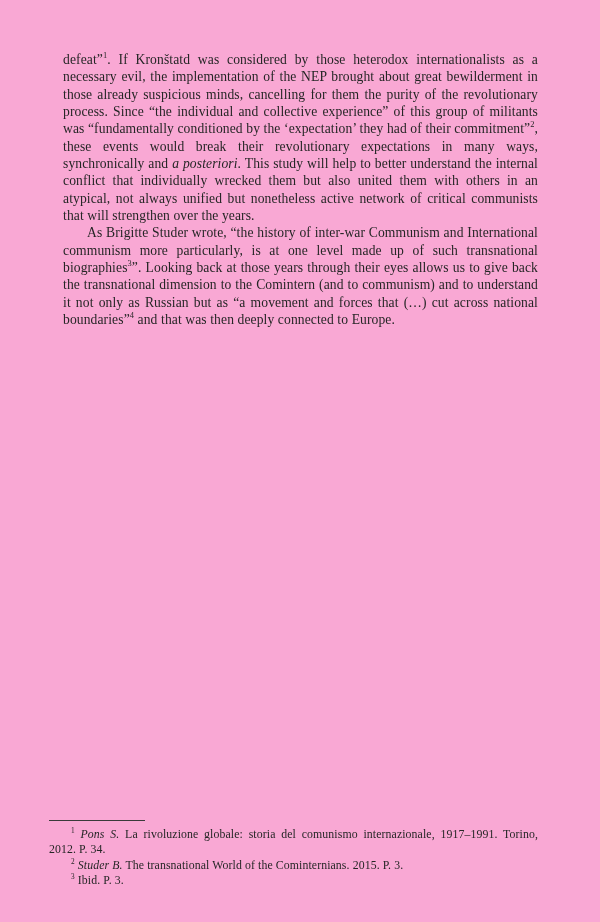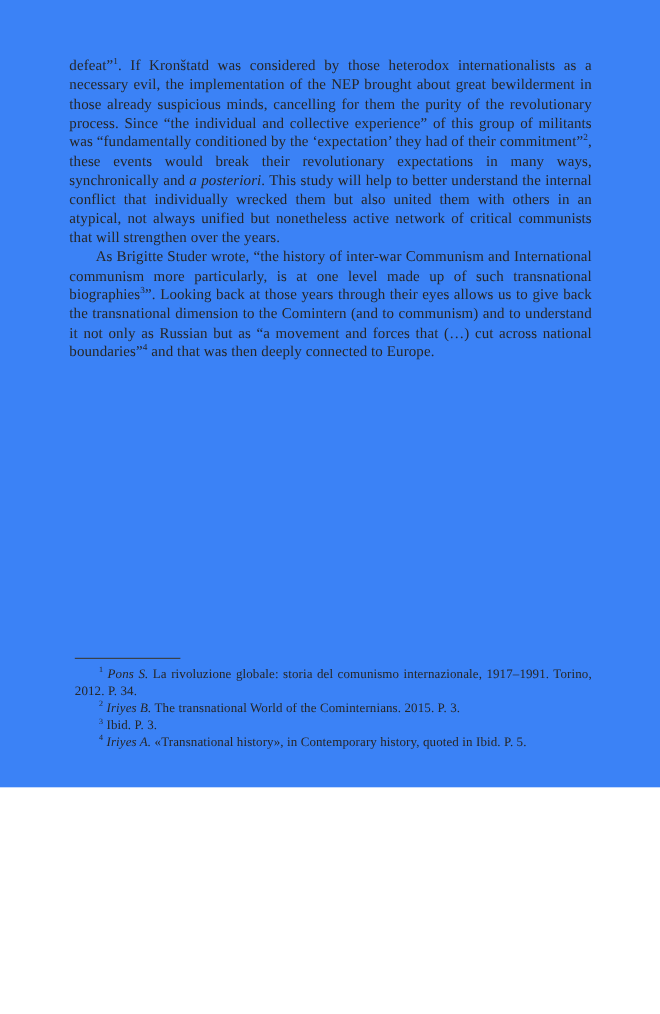--- a/index.html
+++ b/index.html
@@ -3,22 +3,22 @@
 <meta charset="utf-8">
 <style>
   html, body {
     margin: 0;
     padding: 0;
     background: #ffffff;
   }
   .page {
     position: relative;
     width: 600px;
-    height: 716px;
-    background: #3b82f6;
+    height: 922px;
+    background: #f9a8d4;
     font-family: "Liberation Serif", "DejaVu Serif", serif;
     color: #262626;
     overflow: hidden;
   }
   .body-text {
     position: absolute;
     left: 63px;
     right: 62px;
     top: 51px;
   }
@@ -35,21 +35,21 @@
   sup {
     font-size: 0.62em;
     line-height: 0;
     vertical-align: super;
   }
   .italic {
     font-style: italic;
   }
   .footnotes {
     position: absolute;
-    left: 68px;
+    left: 49px;
     right: 62px;
     bottom: 33px;
   }
   .fn-rule {
     width: 96px;
     height: 0;
     border-top: 1px solid #3a3a3a;
     margin-bottom: 6px;
   }
   .footnote {
@@ -67,18 +67,17 @@
 <div class="page">
 
   <div class="body-text">
     <p class="para"><span>defeat”</span><sup>1</sup><span>. If Kronštatd was considered by those heterodox internationalists as a necessary evil, the implementation of the NEP brought about great bewilderment in those already suspicious minds, cancelling for them the purity of the revolutionary process. Since “the individual and collective experience” of this group of militants was “fundamentally conditioned by the ‘expectation’ they had of their commitment”</span><sup>2</sup><span>, these events would break their revolutionary expectations in many ways, synchronically and </span><span class="italic">a posteriori</span><span>. This study will help to better understand the internal conflict that individually wrecked them but also united them with others in an atypical, not always unified but nonetheless active network of critical communists that will strengthen over the years.</span></p>
     <p class="para indented"><span>As Brigitte Studer wrote, “the history of inter-war Communism and International communism more particularly, is at one level made up of such transnational biographies</span><sup>3</sup><span>”. Looking back at those years through their eyes allows us to give back the transnational dimension to the Comintern (and to communism) and to understand it not only as Russian but as “a movement and forces that (…) cut across national boundaries”</span><sup>4</sup><span> and that was then deeply connected to Europe.</span></p>
   </div>
 
   <div class="footnotes">
     <div class="fn-rule"></div>
     <p class="footnote"><sup>1</sup><span> </span><span class="italic">Pons S.</span><span> La rivoluzione globale: storia del comunismo internazionale, 1917–1991. Torino, 2012. P. 34.</span></p>
-    <p class="footnote"><sup>2</sup><span> </span><span class="italic">Iriyes B.</span><span> The transnational World of the Cominternians. 2015. P. 3.</span></p>
+    <p class="footnote"><sup>2</sup><span> </span><span class="italic">Studer B.</span><span> The transnational World of the Cominternians. 2015. P. 3.</span></p>
     <p class="footnote"><sup>3</sup><span> Ibid. P. 3.</span></p>
-    <p class="footnote"><sup>4</sup><span> </span><span class="italic">Iriyes A.</span><span> «Transnational history», in Contemporary history, quoted in Ibid. P. 5.</span></p>
   </div>
 
 </div>
 
 </body></html>

